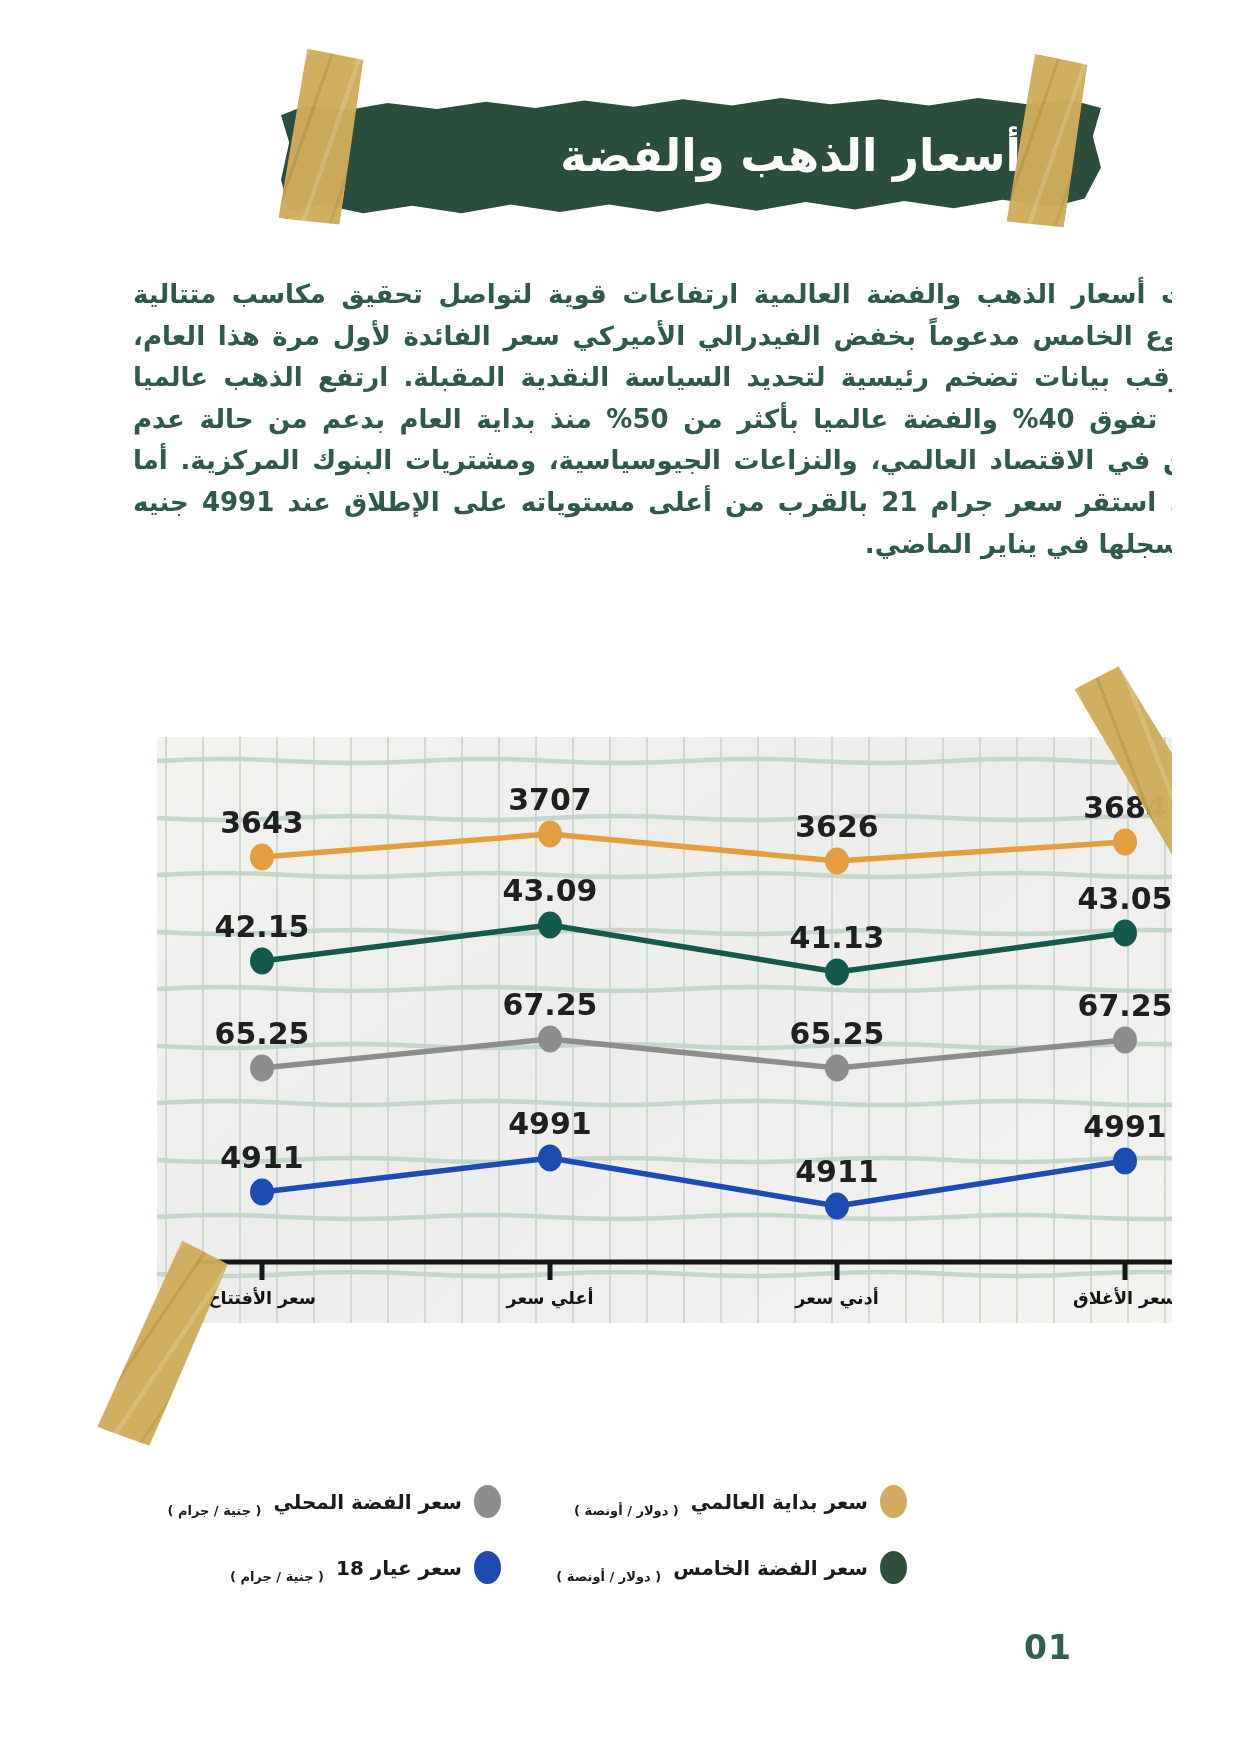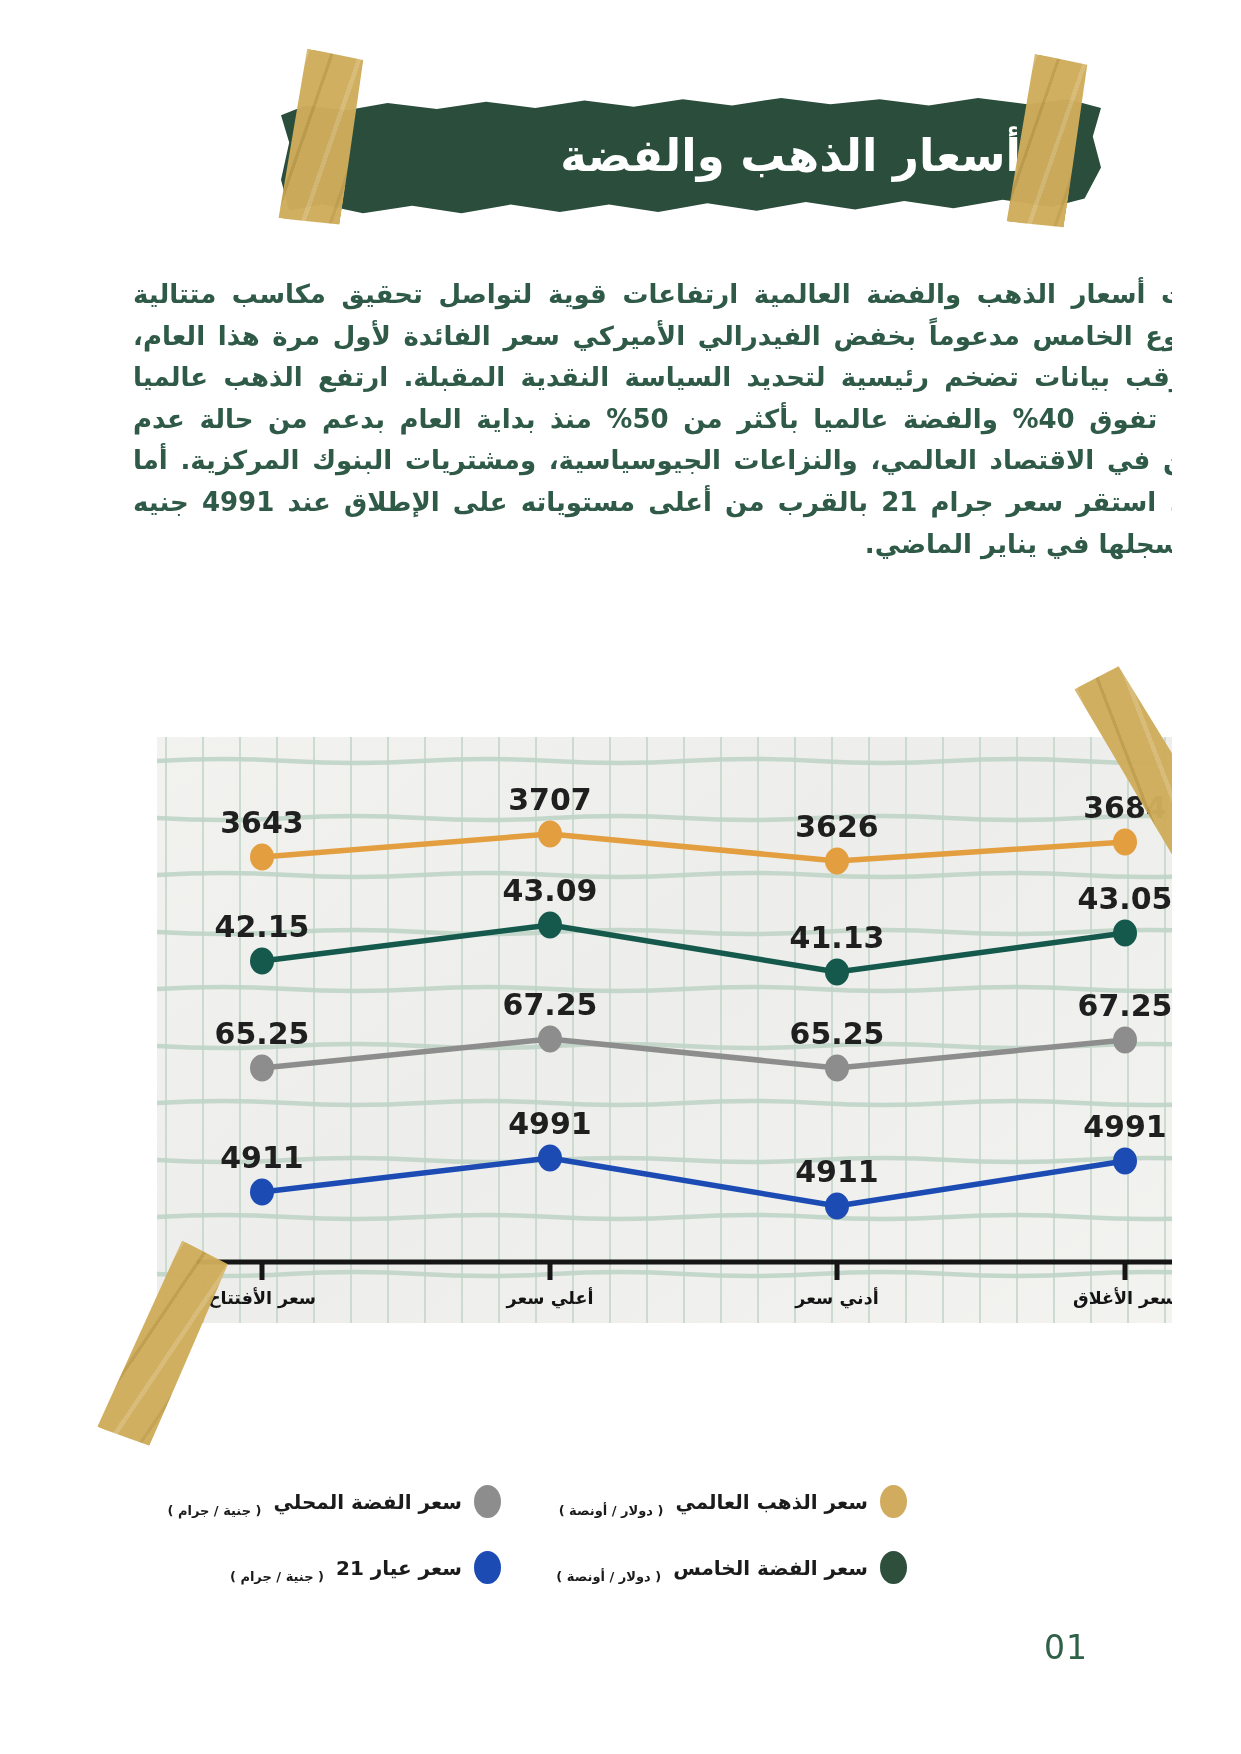--- a/index.html
+++ b/index.html
@@ -53,22 +53,22 @@
   }
   .legend-row.r1c1{top:1485px;right:265px;}
   .legend-row.r2c1{top:1551px;right:265px;}
   .legend-row.r1c2{top:1485px;right:671px;}
   .legend-row.r2c2{top:1551px;right:671px;}
   .legend-dot{width:27px;height:33px;border-radius:50%;flex:0 0 auto;}
   .legend-name{font-size:20px;font-weight:800;color:#1b1b1b;}
   .legend-unit{font-size:13px;font-weight:700;color:#1b1b1b;margin-top:18px;}
   
   .page-num{
-    position:absolute;top:1628px;right:84px;color:#2f6149;
-    font-size:33px;font-weight:400;letter-spacing:1px;
+    position:absolute;top:1628px;right:100px;color:#2f6149;
+    font-size:33px;font-weight:700;letter-spacing:1px;
   }
 </style>
 </head>
 <body>
 
 <div class="page">
 
   <div class="banner">
     <h1>أسعار الذهب والفضة</h1>
   </div>
@@ -163,34 +163,34 @@
         <text x="680" y="445" text-anchor="middle" class="val">4911</text>
         <ellipse cx="968" cy="424" rx="12" ry="13.5" fill="#1c4bb4"></ellipse>
         <text x="968" y="400" text-anchor="middle" class="val">4991</text>
       </svg>
   </div>
   <div class="tape ctr"></div>
   <div class="tape cbl"></div>
 
   <div class="legend-row r1c1">
     <span class="legend-dot" style="background: rgb(210, 172, 94);"></span>
-    <span class="legend-name">سعر الذهب العالمي</span>
+    <span class="legend-name">سعر بداية العالمي</span>
     <span class="legend-unit">( دولار / أونصة )</span>
   </div>
   <div class="legend-row r2c1">
     <span class="legend-dot" style="background: rgb(45, 79, 59);"></span>
     <span class="legend-name">سعر الفضة الخامس</span>
     <span class="legend-unit">( دولار / أونصة )</span>
   </div>
   <div class="legend-row r1c2">
     <span class="legend-dot" style="background: rgb(141, 141, 141);"></span>
     <span class="legend-name">سعر الفضة المحلي</span>
     <span class="legend-unit">( جنية / جرام )</span>
   </div>
   <div class="legend-row r2c2">
     <span class="legend-dot" style="background: rgb(28, 75, 180);"></span>
-    <span class="legend-name">سعر عيار 21</span>
+    <span class="legend-name">سعر عيار 18</span>
     <span class="legend-unit">( جنية / جرام )</span>
   </div>
 
   <div class="page-num">01</div>
 
 </div>
 
 </body></html>

